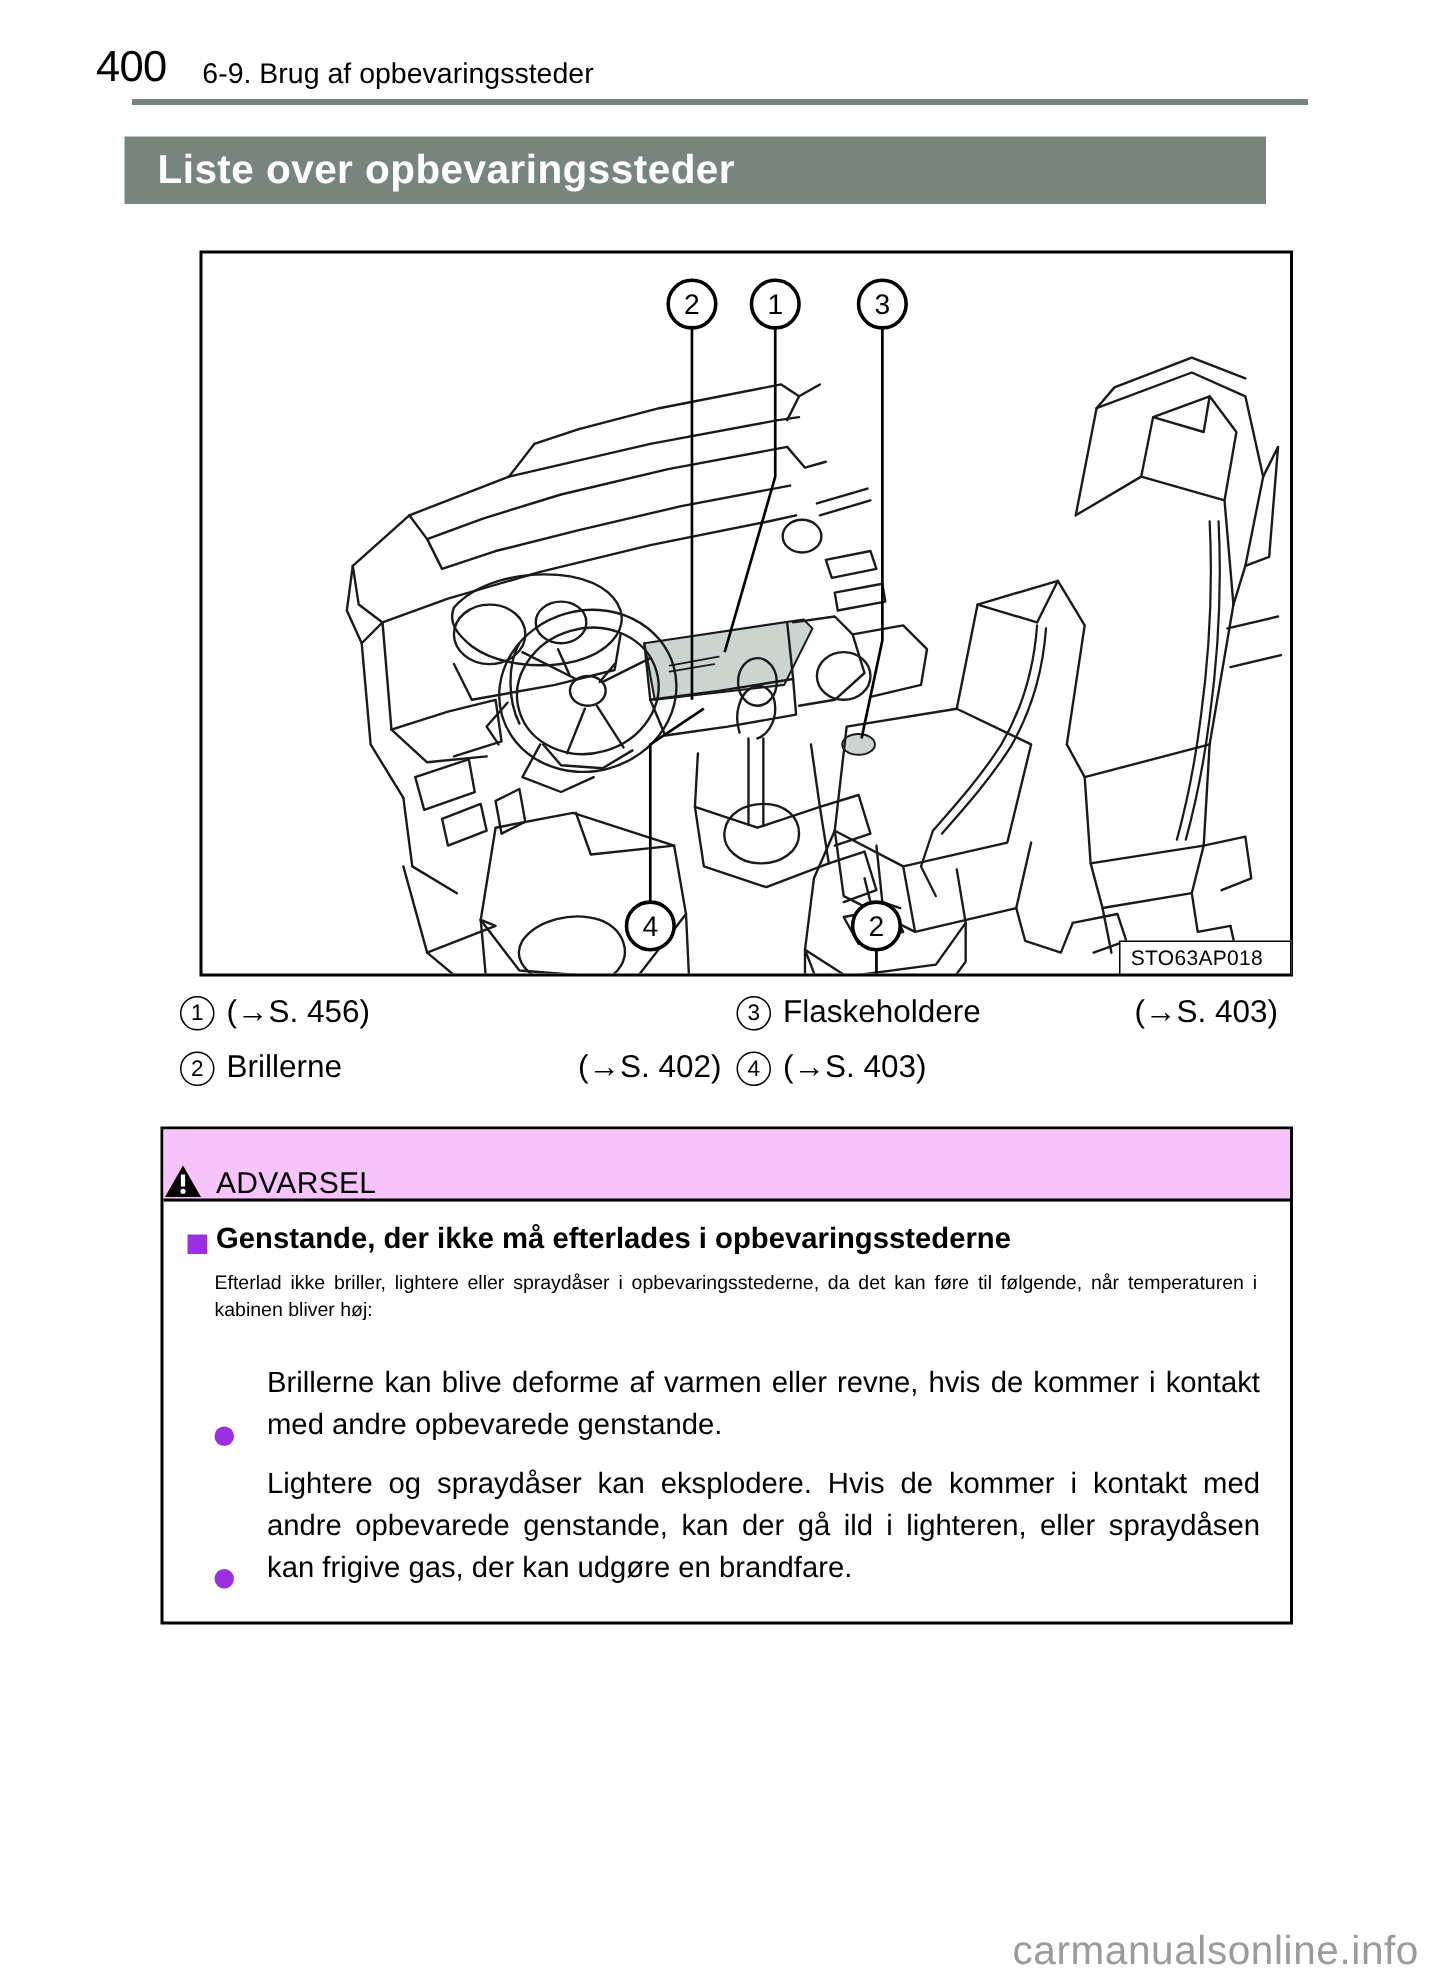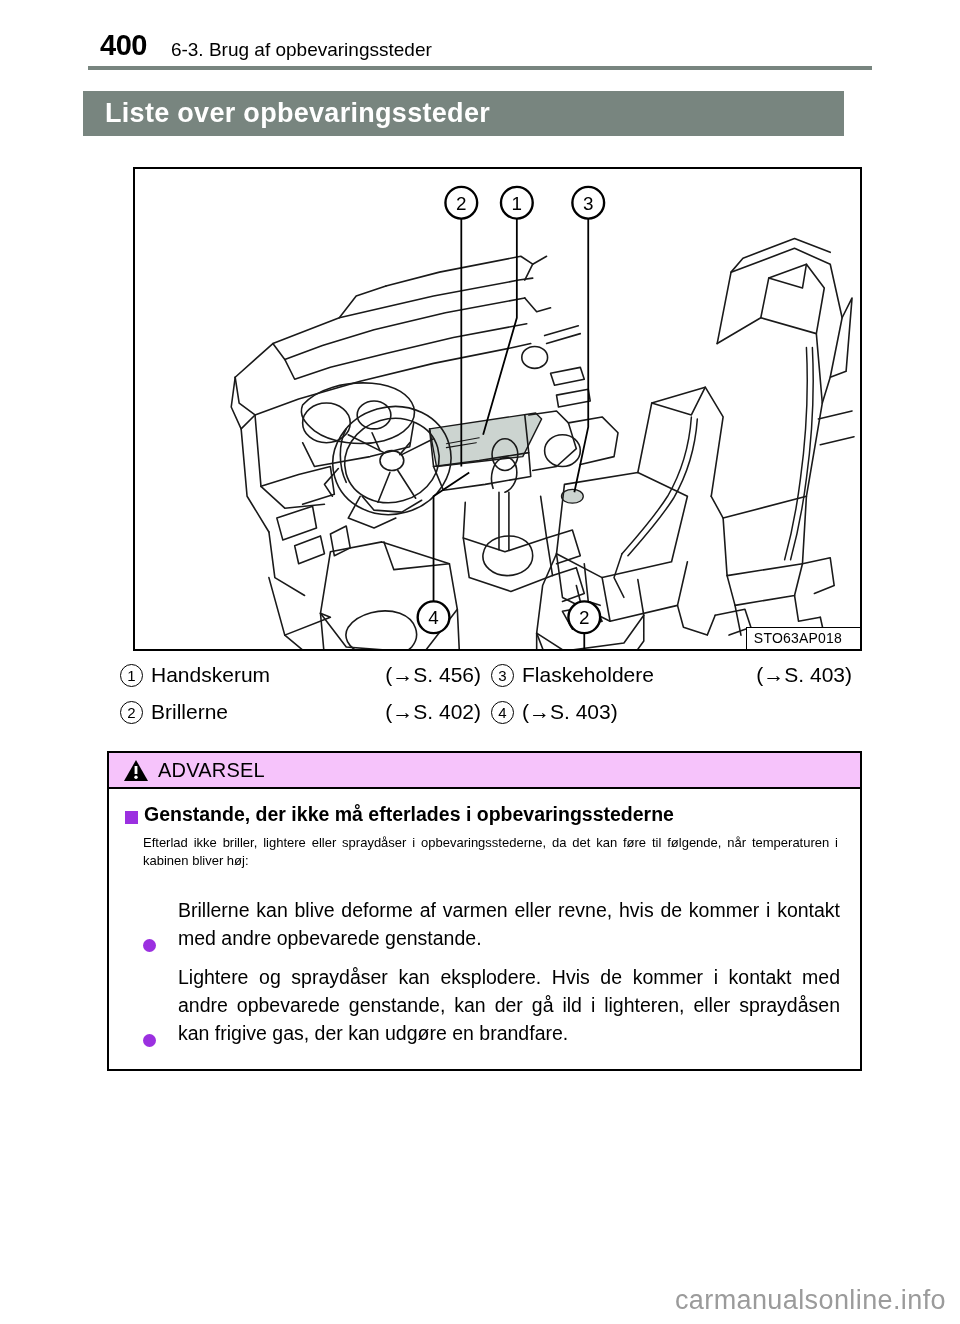--- a/index.html
+++ b/index.html
@@ -21,23 +21,23 @@
     position: absolute;
     left: 0;
     top: 18px;
     width: 960px;
     height: 42px;
     display: flex;
     align-items: flex-end;
   }
   .page-number {
     font-size: 29px;
-    font-weight: bold;
+    font-weight: normal;
     line-height: 1;
-    margin-left: 100px;
+    margin-left: 64px;
     letter-spacing: -0.5px;
   }
   .header-chapter {
     font-size: 19px;
     line-height: 1;
     margin-left: 24px;
     padding-bottom: 1px;
   }
   .header-rule {
     position: absolute;
@@ -147,24 +147,23 @@
     position: absolute;
     left: 107px;
     top: 751px;
     width: 755px;
     border: 2px solid #000000;
     box-sizing: border-box;
     background: #ffffff;
   }
   .warning-head {
     background: #f6c3fb;
-    height: 36px;
-    display: flex;
-    align-items: center;
-    padding-left: 14px;
+    height: 48px;
+    display: flex;
+    align-items: flex-end;
     border-bottom: 2px solid #000000;
     box-sizing: border-box;
   }
   .warning-triangle {
     width: 26px;
     height: 23px;
     flex: none;
     margin-right: 9px;
     display: block;
   }
@@ -229,21 +228,21 @@
     font-size: 27px;
     color: #9b9b9b;
     letter-spacing: 0.4px;
   }
 </style>
 </head>
 <body>
 
 <div class="page-header">
   <span class="page-number">400</span>
-  <span class="header-chapter">6-3. Brug af opbevaringssteder</span>
+  <span class="header-chapter">6-9. Brug af opbevaringssteder</span>
 </div>
 <div class="header-rule"></div>
 
 <div class="title-band">
   <span class="title-band-text">Liste over opbevaringssteder</span>
 </div>
 
 <div class="figure-panel">
   <svg class="figure-svg" viewBox="0 0 729 484" preserveAspectRatio="xMidYMid meet">
     <g fill="none" stroke="#1a1a1a" stroke-width="1.6" stroke-linejoin="round" stroke-linecap="round">
@@ -396,21 +395,20 @@
   </svg>
 
   <div class="figure-code">STO63AP018</div>
 </div>
 
 <div class="legend">
 
   <div class="legend-row">
     <div class="legend-cell wide-label">
       <span class="legend-marker">1</span>
-      <span class="legend-label">Handskerum</span>
       <span class="legend-ref">(→S. 456)</span>
     </div>
     <div class="legend-cell narrow-label">
       <span class="legend-marker">3</span>
       <span class="legend-label">Flaskeholdere</span>
       <span class="legend-ref">(→S. 403)</span>
     </div>
   </div>
 
   <div class="legend-row">

